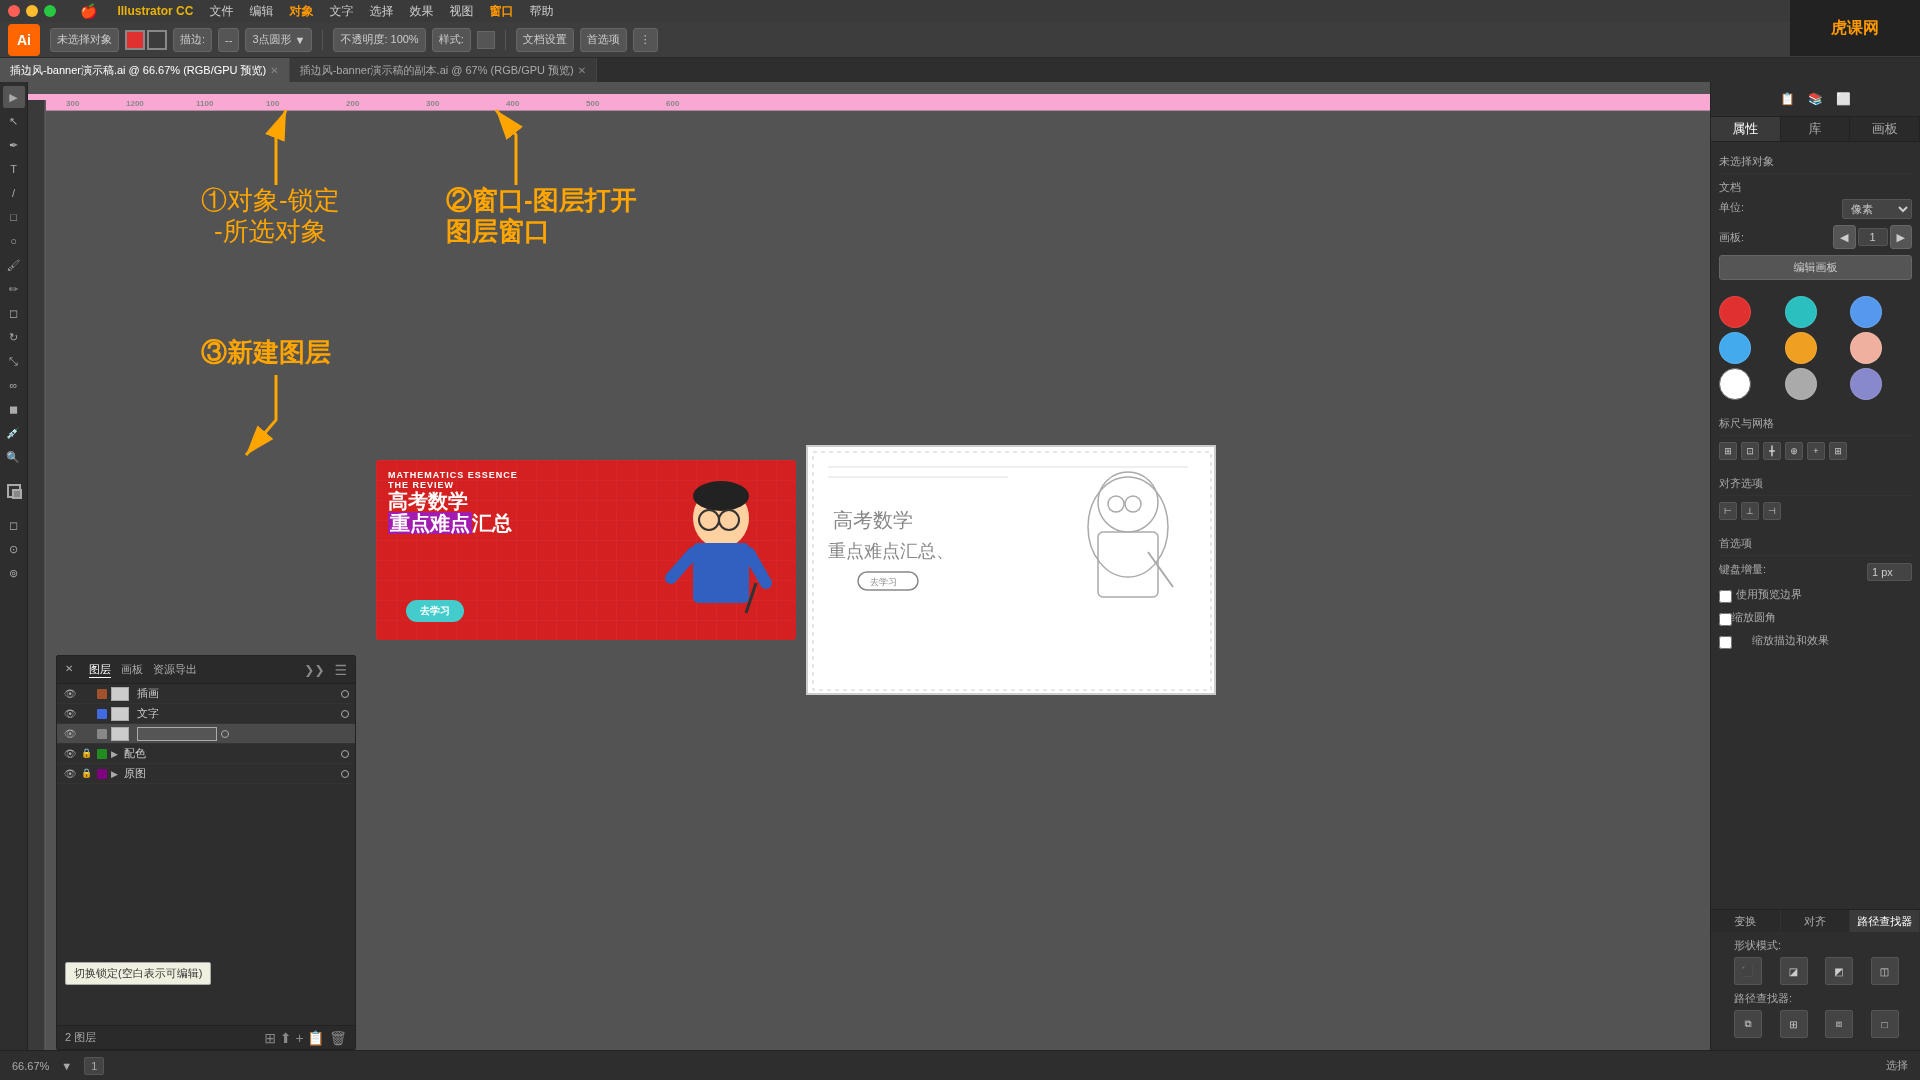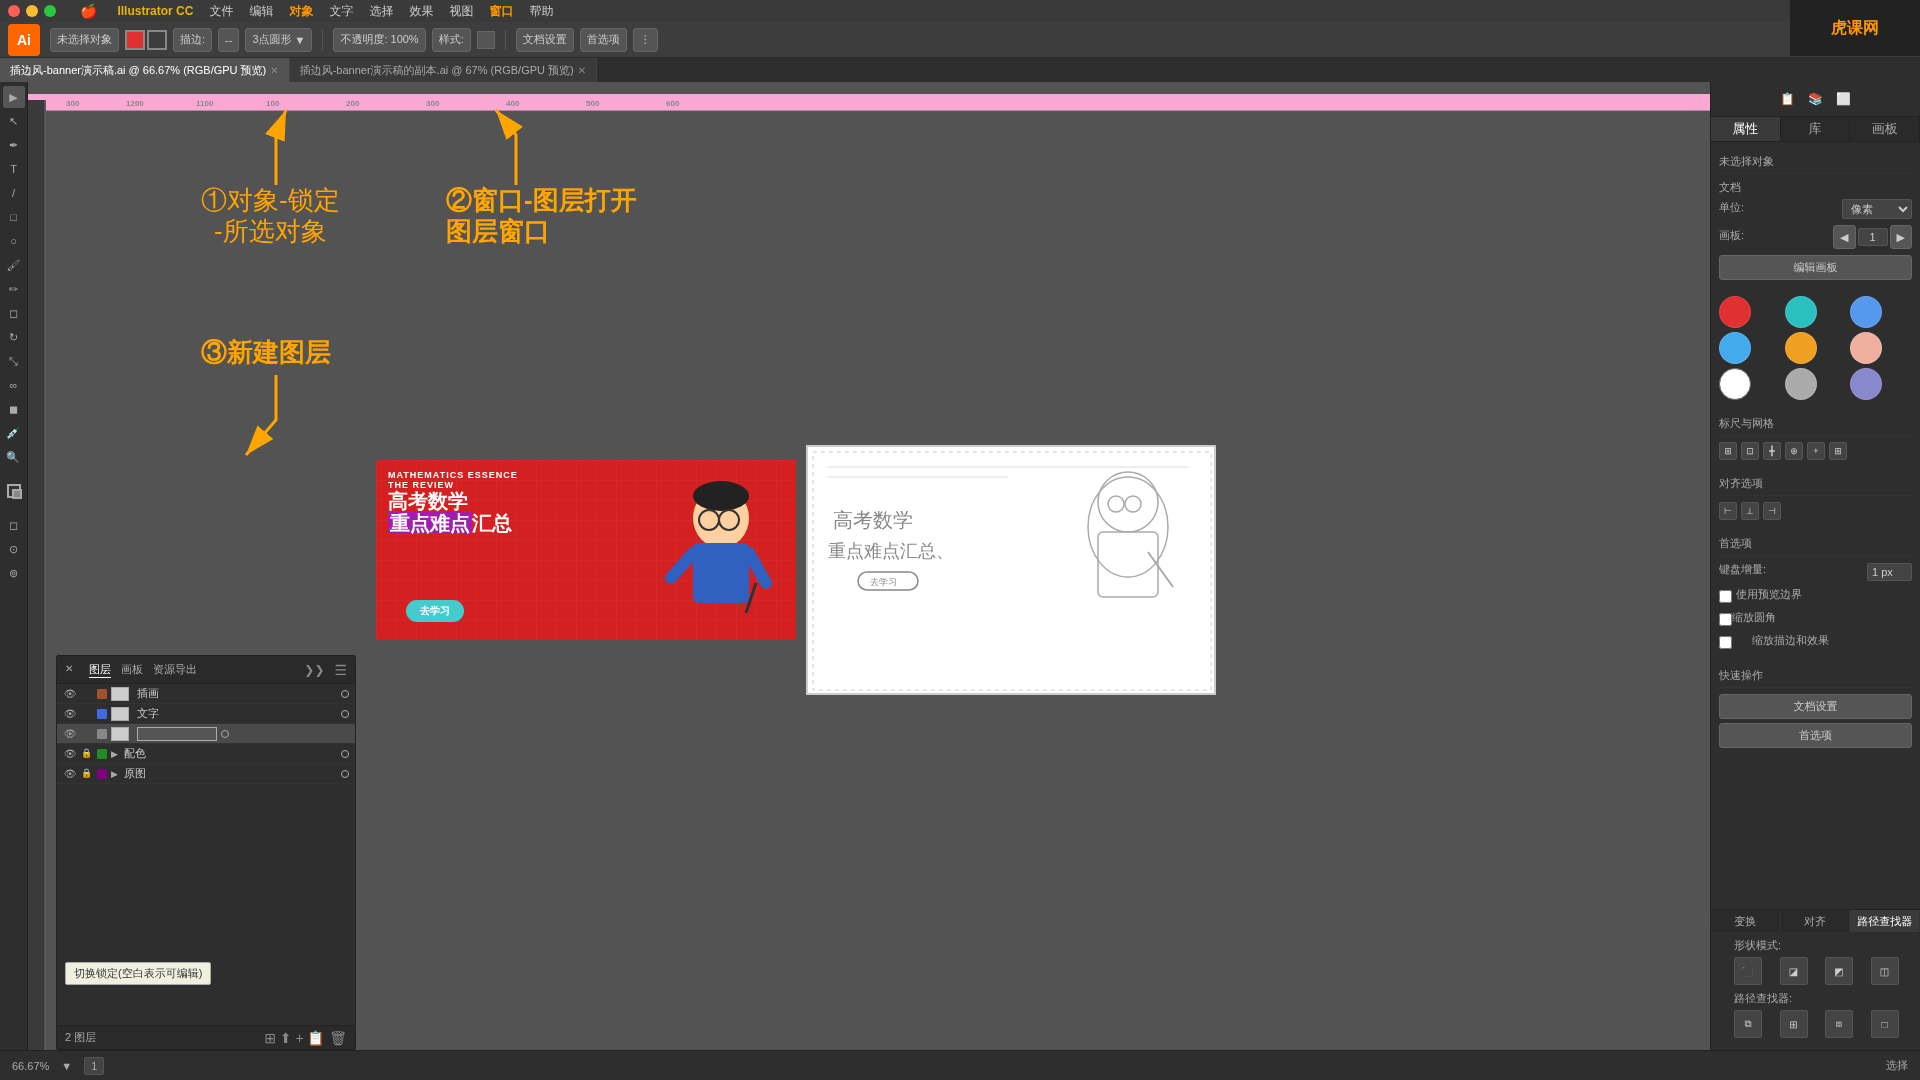--- a/index.html
+++ b/index.html
@@ -185,21 +185,21 @@
     }
     .right-panel-tab.active { color: #fff; background: #3a3a3a; }
     .right-panel-content {
       flex: 1;
       padding: 8px;
       overflow-y: auto;
     }
     .panel-section { margin-bottom: 12px; }
     .panel-label { font-size: 11px; color: #aaa; margin-bottom: 4px; }
     .panel-row {
-      display: flex; align-items: center; justify-content: space-between;
+      display: flex; align-items: flex-end; justify-content: space-between;
       margin-bottom: 6px;
     }
     .panel-input {
       background: #444;
       border: 1px solid #555;
       border-radius: 2px;
       color: #ccc;
       font-size: 11px;
       padding: 2px 4px;
       width: 60px;
@@ -839,25 +839,20 @@
         <div style="display:flex;align-items:center;margin-bottom:4px;">
           <input type="checkbox" style="">
           <span class="panel-label">缩放圆角</span>
         </div>
         <div style="display:flex;align-items:center;gap:20px;margin-bottom:4px;">
           <input type="checkbox" style="">
           <span class="panel-label">缩放描边和效果</span>
         </div>
       </div>
 
-      <div class="panel-section">
-        <div class="section-title">快速操作</div>
-        <button class="btn-panel">文档设置</button>
-        <button class="btn-panel">首选项</button>
-      </div>
 
     </div>
 
     <div class="bottom-right-tabs">
       <div class="bottom-right-tab">变换</div>
       <div class="bottom-right-tab">对齐</div>
       <div class="bottom-right-tab active">路径查找器</div>
     </div>
     <div class="path-finder-section">
       <div class="panel-label">形状模式:</div>

